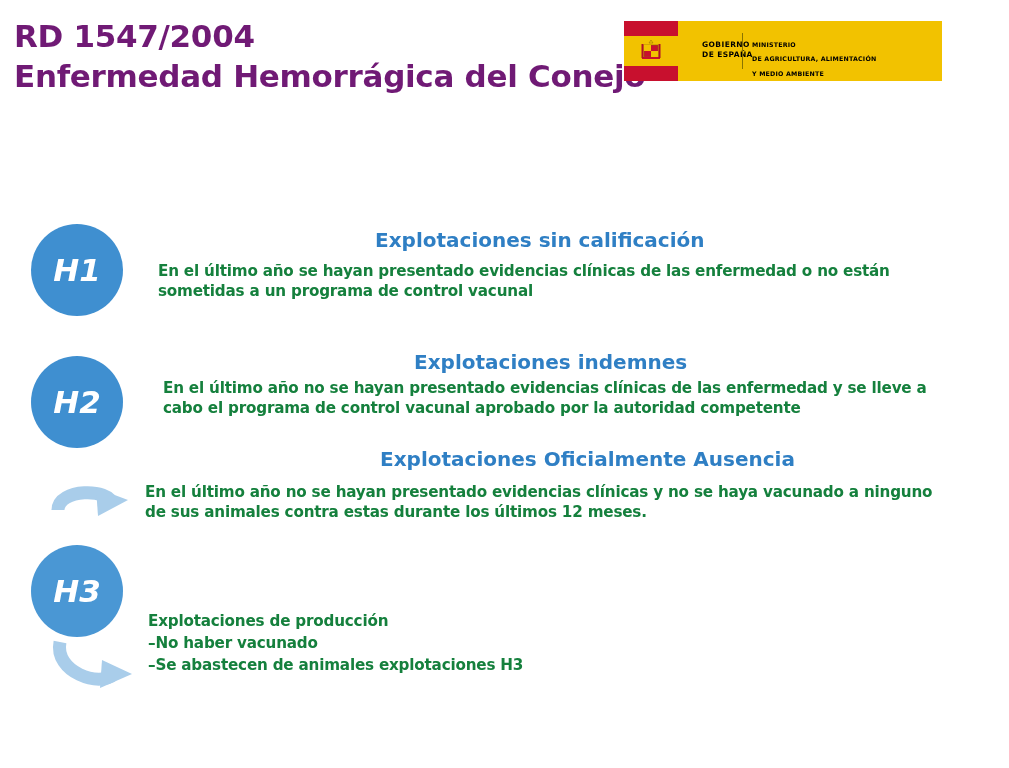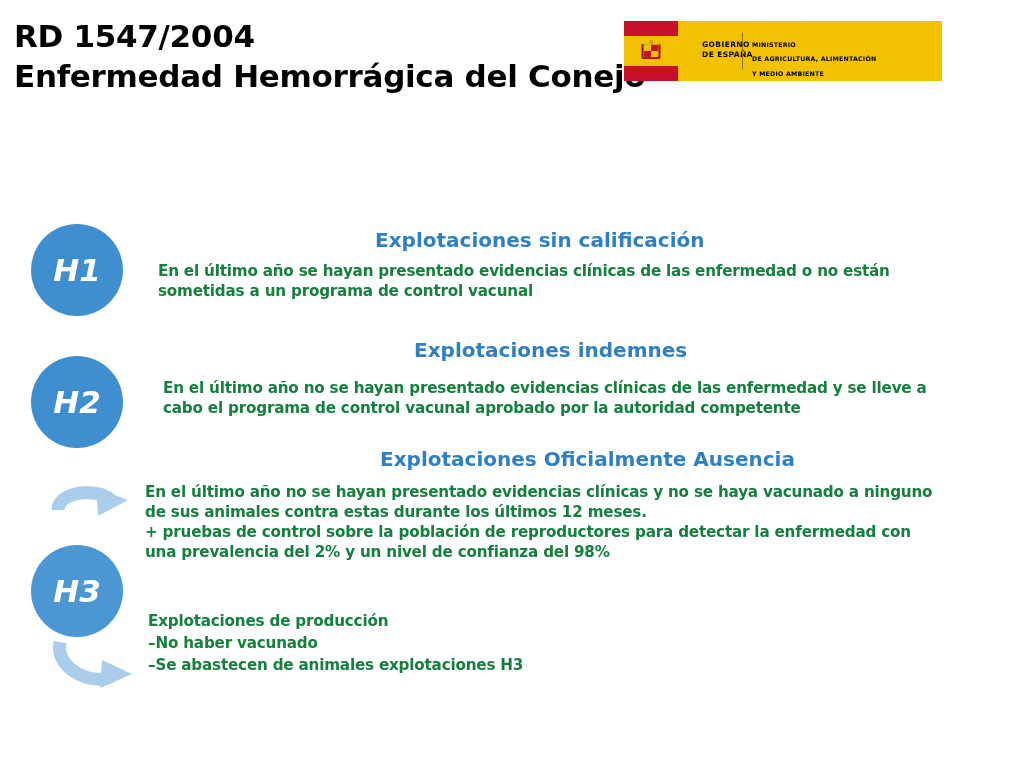--- a/index.html
+++ b/index.html
@@ -20,21 +20,21 @@
     position: absolute;
     left: 14px;
     top: 16px;
     width: 680px;
   }
   .title-line {
     font-family: "DejaVu Sans", sans-serif;
     font-weight: bold;
     font-size: 31px;
     line-height: 40px;
-    color: #000000;
+    color: #701a75;
     letter-spacing: -0.3px;
     white-space: nowrap;
   }
 
   
   .logo {
     position: absolute;
     left: 624px;
     top: 21px;
     width: 318px;
@@ -124,21 +124,21 @@
   
   .sec-head {
     position: absolute;
     font-family: "DejaVu Sans", sans-serif;
     font-weight: bold;
     font-size: 20px;
     color: #2f7fc4;
     white-space: nowrap;
   }
   #head-1 { left: 375px; top: 228px; }
-  #head-2 { left: 414px; top: 338px; }
+  #head-2 { left: 414px; top: 350px; }
   #head-3 { left: 380px; top: 447px; }
 
   
   .body-par {
     position: absolute;
     font-family: "DejaVu Sans", sans-serif;
     font-weight: bold;
     font-size: 15.2px;
     line-height: 20px;
     color: #15803d;
@@ -203,19 +203,18 @@
 
 <div class="sec-head" id="head-1">Explotaciones sin calificación</div>
 <div class="body-par" id="par-1">En el último año se hayan presentado evidencias clínicas de las enfermedad  o no están sometidas a un programa de control vacunal</div>
 
 <div class="sec-head" id="head-2">Explotaciones indemnes</div>
 <div class="body-par" id="par-2">En el último año no se hayan presentado evidencias clínicas de las enfermedad y se lleve a cabo el programa de control vacunal aprobado por la autoridad competente</div>
 
 <div class="sec-head" id="head-3">Explotaciones Oficialmente Ausencia</div>
 <div class="body-par" id="par-3">
     <span class="nowrap-line">En el último año no se hayan presentado evidencias clínicas y no se haya vacunado a ninguno de sus animales contra estas durante los últimos 12 meses.</span>
-    <span class="nowrap-line">+ pruebas de control sobre la población de reproductores para detectar la enfermedad con una prevalencia del 2% y un nivel de confianza del 98%</span>
   </div>
 <div class="body-par" id="par-4">
     <span class="nowrap-line">Explotaciones de producción</span>
     <span class="nowrap-line">–No haber vacunado</span>
     <span class="nowrap-line">–Se abastecen de animales explotaciones H3</span>
   </div>
 
 </body></html>

